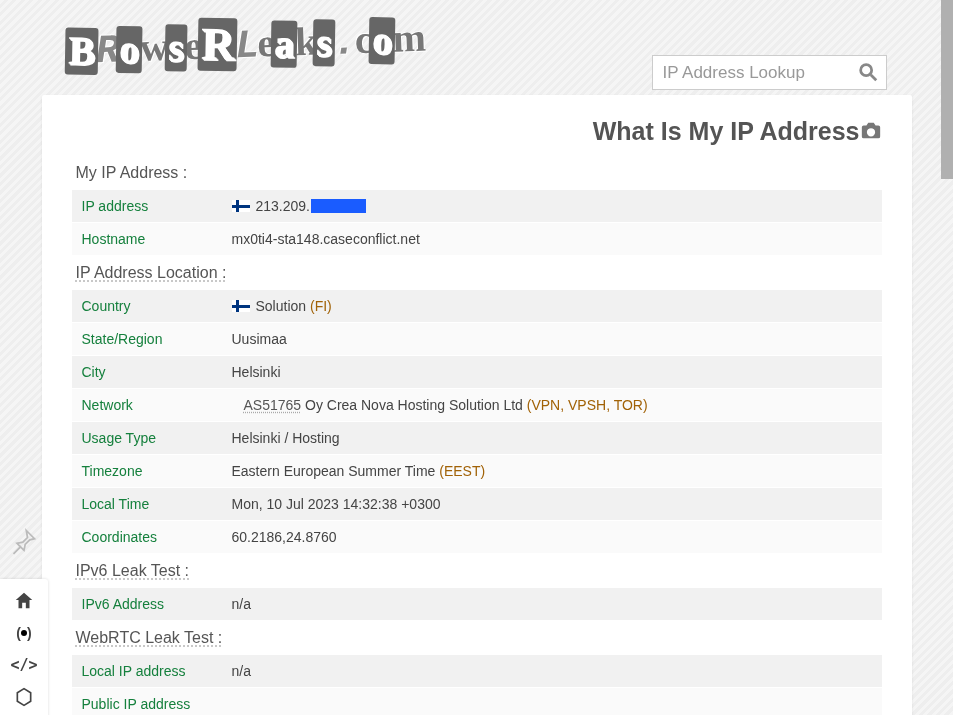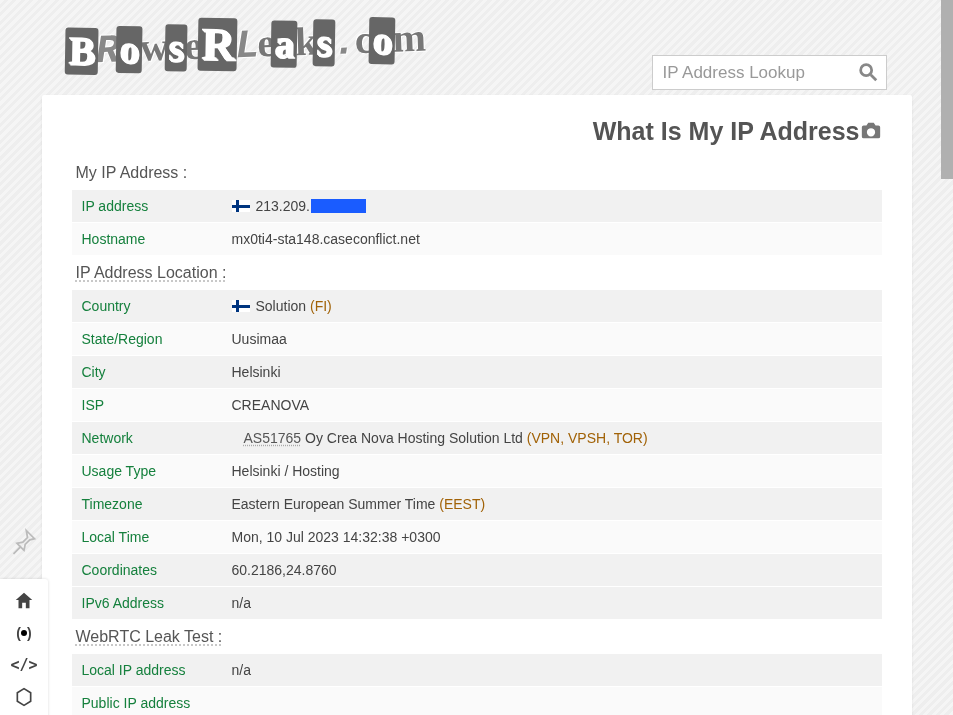--- a/index.html
+++ b/index.html
@@ -194,24 +194,20 @@
     </tr>
     <tr class="data">
       <td class="k">State/Region</td>
       <td class="v">Uusimaa</td>
     </tr>
     <tr class="data">
       <td class="k">City</td>
       <td class="v">Helsinki</td>
     </tr>
     <tr class="data">
-      <td class="k">ISP</td>
-      <td class="v">CREANOVA</td>
-    </tr>
-    <tr class="data">
       <td class="k">Network</td>
       <td class="v">
         <span class="link">AS51765</span>
         <span>Oy Crea Nova Hosting Solution Ltd</span>
         <span class="muted">(VPN, VPSH, TOR)</span>
       </td>
     </tr>
     <tr class="data">
       <td class="k">Usage Type</td>
       <td class="v">Helsinki / Hosting</td>
@@ -226,20 +222,21 @@
       <td class="k">Local Time</td>
       <td class="v">Mon, 10 Jul 2023 14:32:38 +0300</td>
     </tr>
     <tr class="data">
       <td class="k">Coordinates</td>
       <td class="v">60.2186,24.8760</td>
     </tr>
   </tbody>
     </table>
 
+  <div class="section"><a>IPv6 Leak Test :</a></div>
   <table>
     <tbody>
         <tr class="data">
       <td class="k">IPv6 Address</td>
       <td class="v">n/a</td>
     </tr>
   </tbody>
     </table>
 
   <div class="section"><a>WebRTC Leak Test :</a></div>

